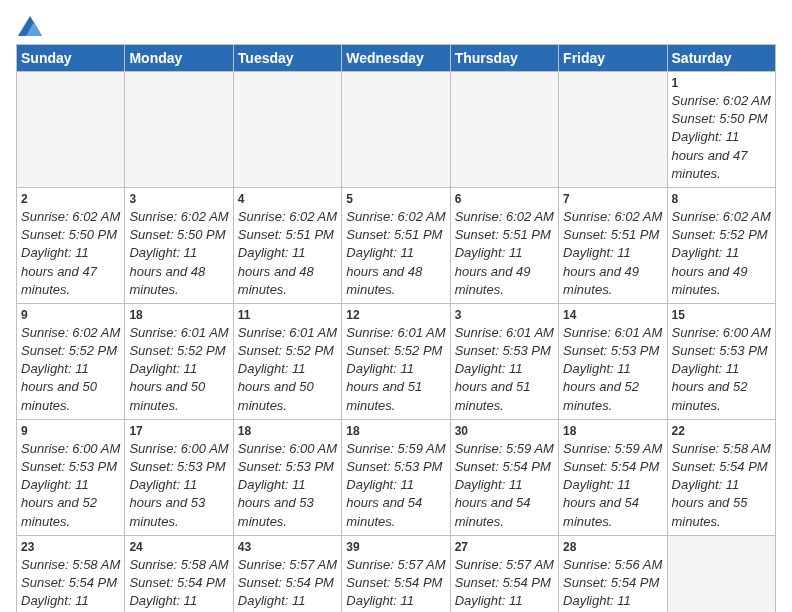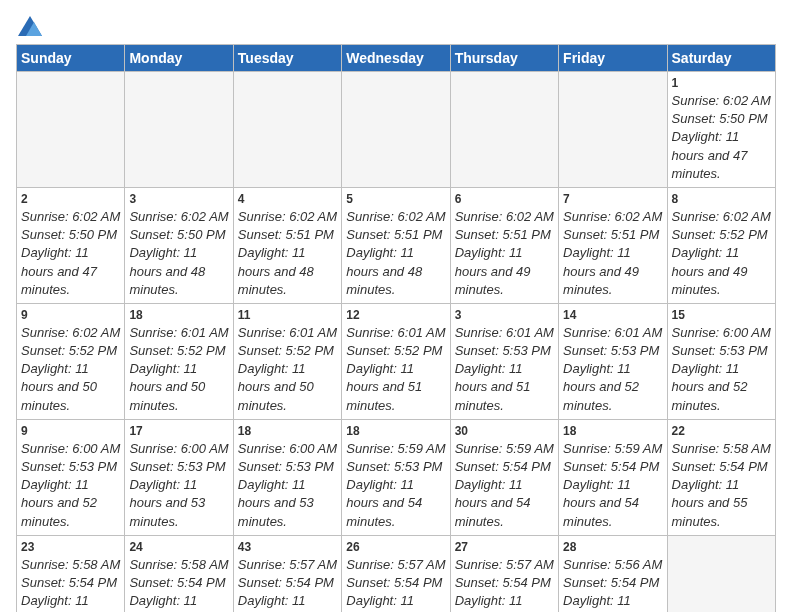--- a/index.html
+++ b/index.html
@@ -282,21 +282,21 @@
 Sunset: 5:54 PM
 Daylight: 11 hours and 56 minutes.</div>
         </td>
         <td>
           <span class="day-num">43</span>
           <div class="day-info">Sunrise: 5:57 AM
 Sunset: 5:54 PM
 Daylight: 11 hours and 56 minutes.</div>
         </td>
         <td>
-          <span class="day-num">26</span>
+          <span class="day-num">39</span>
           <div class="day-info">Sunrise: 5:57 AM
 Sunset: 5:54 PM
 Daylight: 11 hours and 57 minutes.</div>
         </td>
         <td>
           <span class="day-num">27</span>
           <div class="day-info">Sunrise: 5:57 AM
 Sunset: 5:54 PM
 Daylight: 11 hours and 57 minutes.</div>
         </td>

